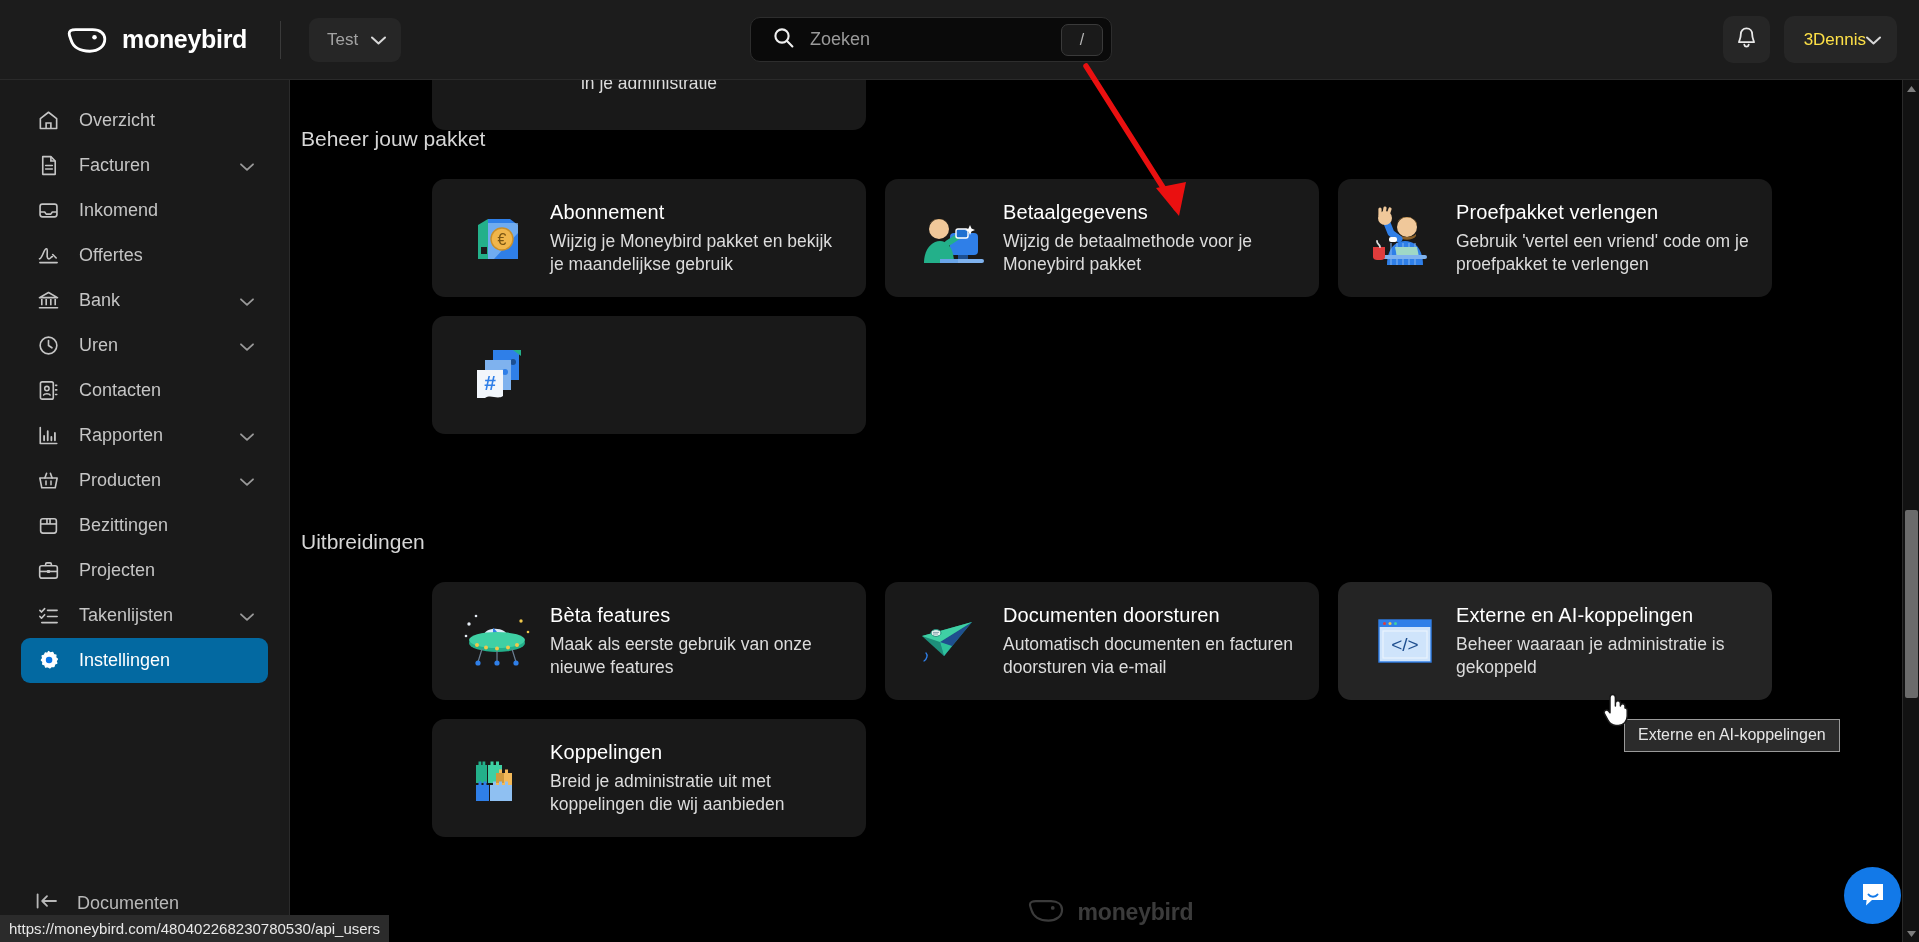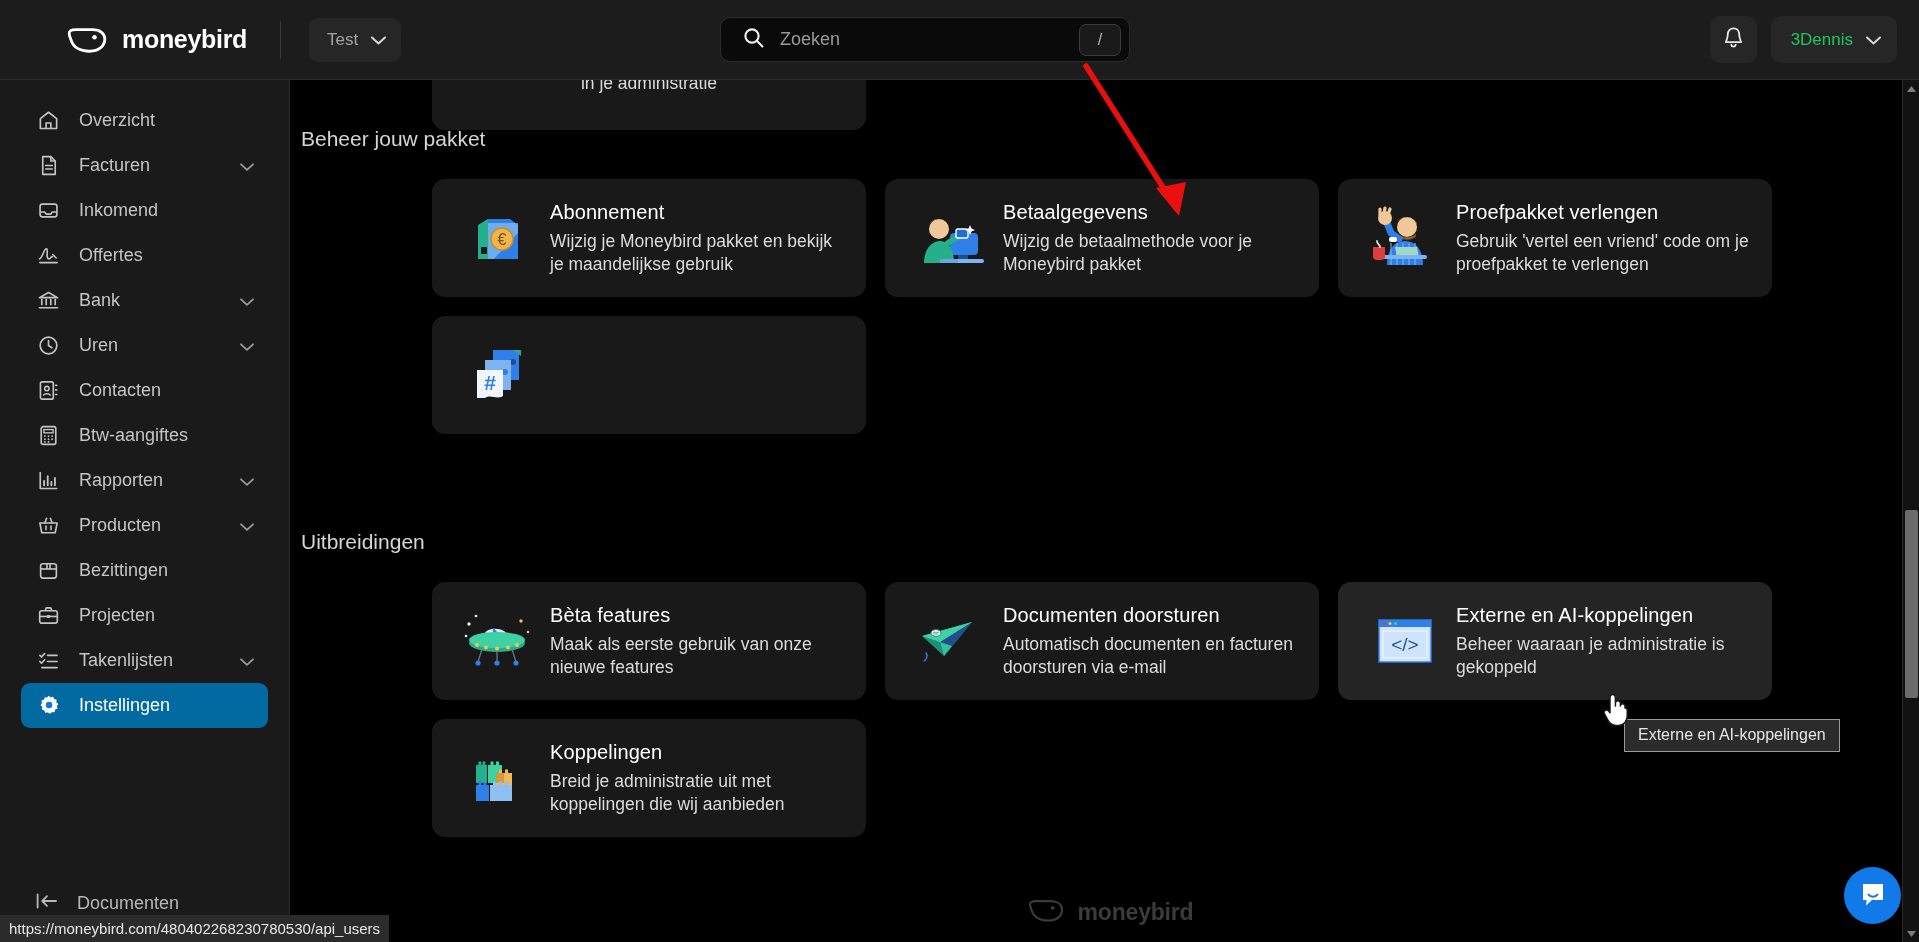--- a/index.html
+++ b/index.html
@@ -24,44 +24,44 @@
   .brand-name{ font-size:25px; font-weight:700; letter-spacing:-.3px; color:#fff; }
   .brand-div{ width:1px; height:38px; background:#3a3a3a; margin-left:33px; }
   .admin-select{
     margin-left:28px; height:44px; min-width:88px;
     background:#262626; border-radius:9px;
     display:flex; align-items:center; gap:13px;
     padding:0 15px 0 18px; cursor:pointer;
     font-size:17px; color:#a3a3a3;
   }
   .search-wrap{
-    position:absolute; left:720px; top:17px;
-    width:410px; height:45px;
+    position:absolute; left:750px; top:17px;
+    width:362px; height:45px;
     background:#0a0a0a; border:1px solid #2d2d2d; border-radius:10px;
     display:flex; align-items:center; padding:0 8px 0 22px;
   }
   .search-input{
     flex:1; background:transparent; border:none; outline:none;
     color:#ddd; font-size:18px; font-family:inherit; margin-left:16px;
   }
   .search-input::placeholder{ color:#9a9a9a; }
   .slash-key{
     width:42px; height:32px; border:1px solid #3a3a3a; border-radius:7px;
     background:#1a1a1a; color:#b5b5b5; font-size:16px;
     display:flex; align-items:center; justify-content:center; cursor:pointer;
   }
   .top-right{ position:absolute; right:22px; display:flex; align-items:center; gap:14px; }
   .bell-btn{
     width:47px; height:47px; border-radius:10px; background:#262626;
     display:flex; align-items:center; justify-content:center; cursor:pointer;
   }
   .user-btn{
     height:47px; background:#262626; border-radius:10px;
-    display:flex; align-items:center; gap:13px;
-    padding:0 16px 0 20px; cursor:pointer; font-size:17px; color:#22c55e;
+    display:flex; align-items:center; 
+    padding:0 16px 0 20px; cursor:pointer; font-size:17px; color:#fde047;
   }
 
   
   .sidebar{
     position:absolute; top:80px; left:0; width:290px; height:862px;
     background:#1a1a1a; border-right:1px solid #2b2b2b;
     z-index:20;
   }
   .nav{ padding-top:18px; }
   .nav-item{
@@ -294,37 +294,20 @@
         <svg width="23" height="23" viewBox="0 0 24 24">
             <rect x="3.6" y="3" width="13.4" height="18" rx="1.8" fill="none" stroke="currentColor" stroke-width="1.7"></rect>
             <circle cx="10.3" cy="10" r="2.3" fill="none" stroke="currentColor" stroke-width="1.6"></circle>
             <path d="M6.9 16.8 C7.6 14.9 13 14.9 13.7 16.8" fill="none" stroke="currentColor" stroke-width="1.6" stroke-linecap="round"></path>
             <path d="M19.4 6.6 H20.6 M19.4 11.4 H20.6 M19.4 16.2 H20.6" stroke="currentColor" stroke-width="1.7" stroke-linecap="round"></path>
           </svg>
       </span>
       <span class="lbl">Contacten</span>
     </div>
 
-    <div class="nav-item">
-      <span class="ic">
-        <svg width="23" height="23" viewBox="0 0 24 24">
-            <rect x="4.4" y="2.8" width="15.2" height="18.4" rx="2" fill="none" stroke="currentColor" stroke-width="1.7"></rect>
-            <rect x="7.2" y="5.8" width="9.6" height="3.4" fill="none" stroke="currentColor" stroke-width="1.4"></rect>
-            <circle cx="8.2" cy="12.6" r=".95" fill="currentColor"></circle>
-            <circle cx="12" cy="12.6" r=".95" fill="currentColor"></circle>
-            <circle cx="15.8" cy="12.6" r=".95" fill="currentColor"></circle>
-            <circle cx="8.2" cy="15.9" r=".95" fill="currentColor"></circle>
-            <circle cx="12" cy="15.9" r=".95" fill="currentColor"></circle>
-            <circle cx="15.8" cy="15.9" r=".95" fill="currentColor"></circle>
-            <circle cx="8.2" cy="18.7" r=".95" fill="currentColor"></circle>
-            <circle cx="12" cy="18.7" r=".95" fill="currentColor"></circle>
-          </svg>
-      </span>
-      <span class="lbl">Btw-aangiftes</span>
-    </div>
 
     <div class="nav-item">
       <span class="ic">
         <svg width="23" height="23" viewBox="0 0 24 24">
             <path d="M3.4 3.6 V20.4 H20.6" fill="none" stroke="currentColor" stroke-width="1.7" stroke-linecap="round" stroke-linejoin="round"></path>
             <path d="M7.4 17 V12.4 M11.2 17 V7.6 M15 17 V13.6 M18.7 17 V9.4" stroke="currentColor" stroke-width="1.9" stroke-linecap="round"></path>
           </svg>
       </span>
       <span class="lbl">Rapporten</span>
       <span class="chev">

